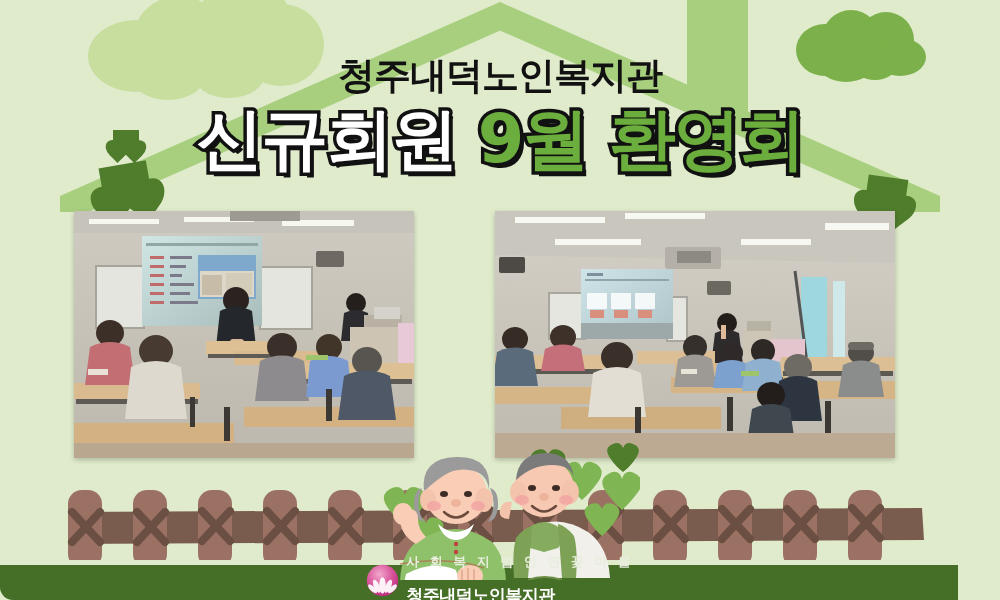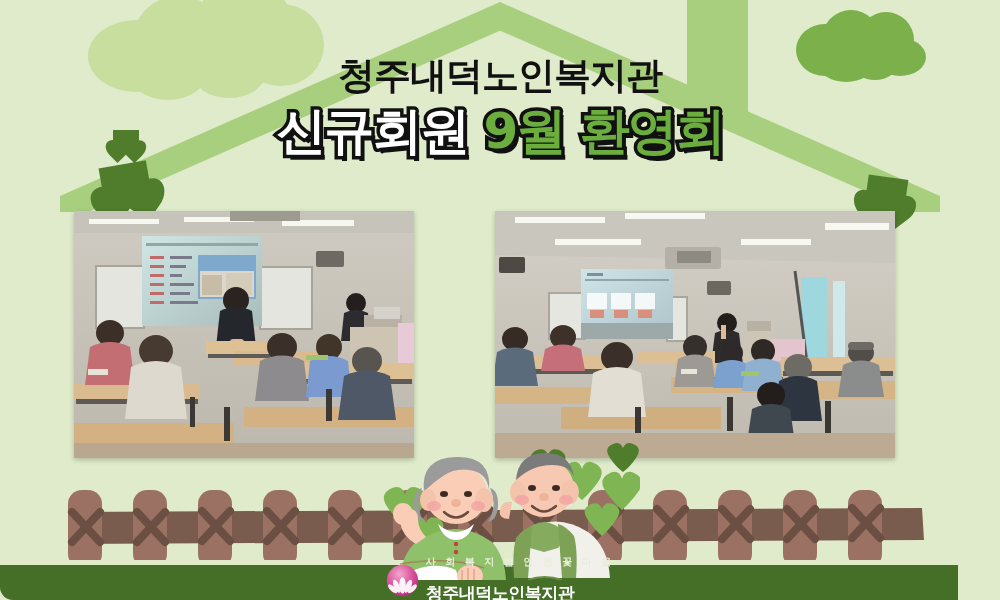--- a/index.html
+++ b/index.html
@@ -22,21 +22,21 @@
 
   
   .subtitle {
     position:absolute; left:0; top:57px; width:1000px;
     text-align:center; font-size:37px; font-weight:bold;
     color:#111; letter-spacing:-1px; line-height:1;
     font-family:"DejaVu Sans","Liberation Sans",sans-serif;
   }
   .maintitle {
     position:absolute; left:0; top:106px; width:1000px;
-    text-align:center; font-size:50px; font-weight:bold;
+    text-align:center; font-size:67px; font-weight:bold;
     line-height:1; letter-spacing:-2px; white-space:nowrap;
   }
   .maintitle .w {
     color:#ffffff;
     -webkit-text-stroke:7px #111;
     paint-order:stroke fill;
     text-shadow:4px 5px 0 #111;
   }
   .maintitle .g {
     color:#6cae3e;
@@ -68,21 +68,21 @@
   .grass { position:absolute; left:0; top:565px; width:958px; height:35px; background:#456e27; }
 
   
   .logo-wrap {
     position:absolute; left:0; top:560px; width:1000px; height:40px;
     display:flex; align-items:center; justify-content:center; gap:7px;
   }
   .lotus { width:33px; height:33px; position:relative; flex:0 0 auto; }
   .logo-text { line-height:1.05; }
   .logo-sub {
-    font-size:10px; color:#e8eedd; letter-spacing:3px; font-weight:bold;
+    font-size:13px; color:#e8eedd; letter-spacing:3px; font-weight:bold;
     margin-bottom:18px; white-space:nowrap;
   }
   .logo-main {
     font-size:17px; color:#ffffff; font-weight:bold; letter-spacing:-.5px;
     white-space:nowrap;
   }
 </style>
 </head>
 <body>
 

